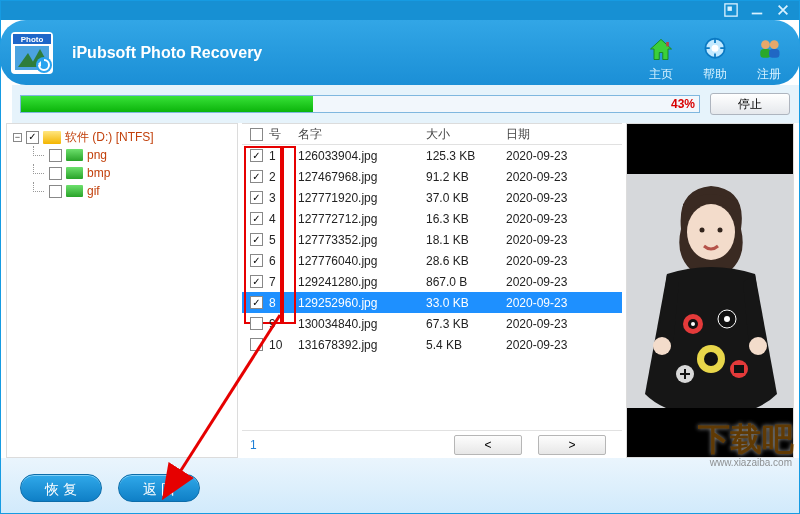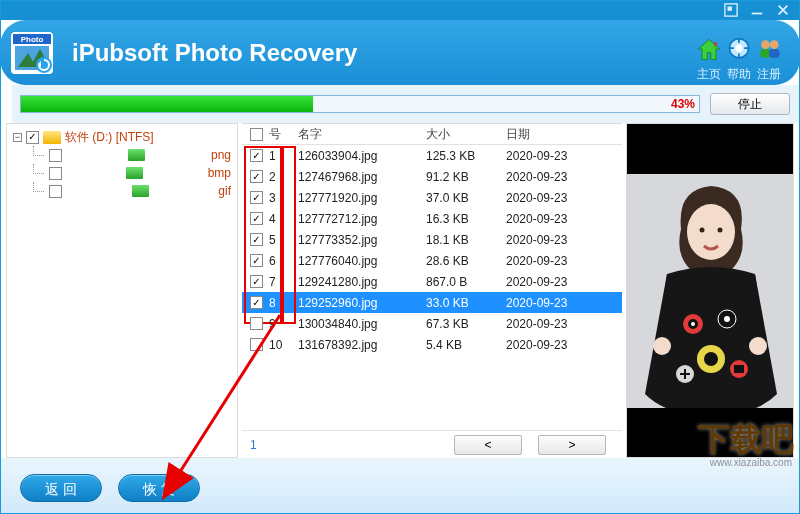--- a/index.html
+++ b/index.html
@@ -31,22 +31,22 @@
   .header {
     height: 65px;
     background: linear-gradient(#32a6e6,#1b8fd6);
     display: flex;
     align-items: center;
     padding: 0 10px;
     position: relative;
     border-radius: 26px;
   }
   .logo { width: 44px; height: 44px; margin-right: 18px; position: relative; }
-  .app-title { color:#fff; font-size: 24px; font-weight: bold; }
-  .nav { position:absolute; right: 16px; bottom: 2px; display:flex; }
+  .app-title { color:#fff; font-size: 16px; font-weight: bold; }
+  .nav { position:absolute; right: 16px; bottom: 2px; display:flex; gap: 24px; }
   .nav-item { display:flex; flex-direction:column; align-items:center; color:#d6f2ff; cursor:pointer; }
   .nav-item-label { font-size: 12px; margin-top: 0px; }
 
   
   .progress-row {
     display:flex;
     align-items:center;
     padding: 8px 10px 8px 8px;
     gap: 10px;
     background: #e6f3fb;
@@ -81,21 +81,21 @@
   
   .tree {
     width: 232px;
     border:1px solid #dcdcdc;
     border-top:1px solid #dcdcdc;
     margin: 0 4px 0 6px;
     padding:4px 6px;
     overflow:auto;
   }
   .tree-row { display:flex; align-items:center; height:18px; gap:4px; }
-  .tree-row.child { padding-left: 36px; position:relative;justify-content:space-between;}
+  .tree-row.child { padding-left: 36px; position:relative;}
   .tree-row.child::before {
     content:""; position:absolute; left:20px; top:0; width:10px; height:9px;
     border-left:1px dotted #999; border-bottom:1px dotted #999;
   }
   .box-toggle {
     width:9px; height:9px; border:1px solid #888; font-size:9px;
     line-height:7px; text-align:center; color:#333; background:#fff;
   }
   .chk { width:13px; height:13px; border:1px solid #888; background:#fff; display:flex; align-items:center; justify-content:center; }
   .chk.checked::after{ content:"✓"; font-size:10px; color:#000; line-height:10px;}
@@ -418,22 +418,22 @@
           <rect x="107" y="191" width="10" height="8" fill="#111"></rect>
         <circle cx="35" cy="172" r="9" fill="#f3dccb"></circle>
         <circle cx="131" cy="172" r="9" fill="#f3dccb"></circle>
       </svg>
     </div>
   </div>
 
 </div>
 
 <div class="footer">
+  <div class="pill">恢 复</div>
   <div class="pill">返 回</div>
-  <div class="pill">恢 复</div>
 </div>
 
 <div class="watermark">下载吧</div>
 <div class="wm-sub">www.xiazaiba.com</div>
 
 <svg class="arrow-svg" width="800" height="514">
   <defs>
     <marker id="ah" markerWidth="12" markerHeight="12" refX="2" refY="5" orient="auto">
       <path d="M0 0 L12 5 L0 10 Z" fill="#e60000"></path>
     </marker>

